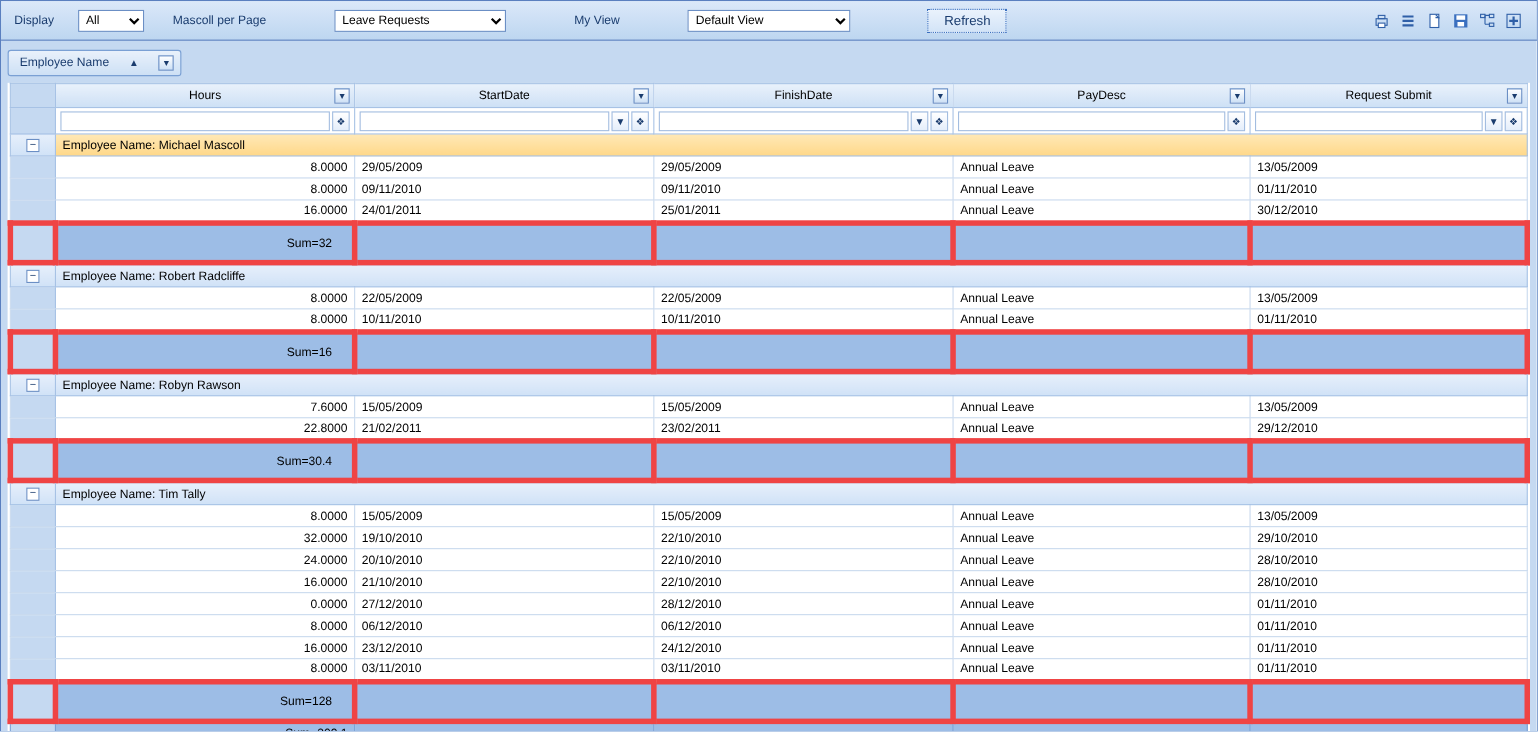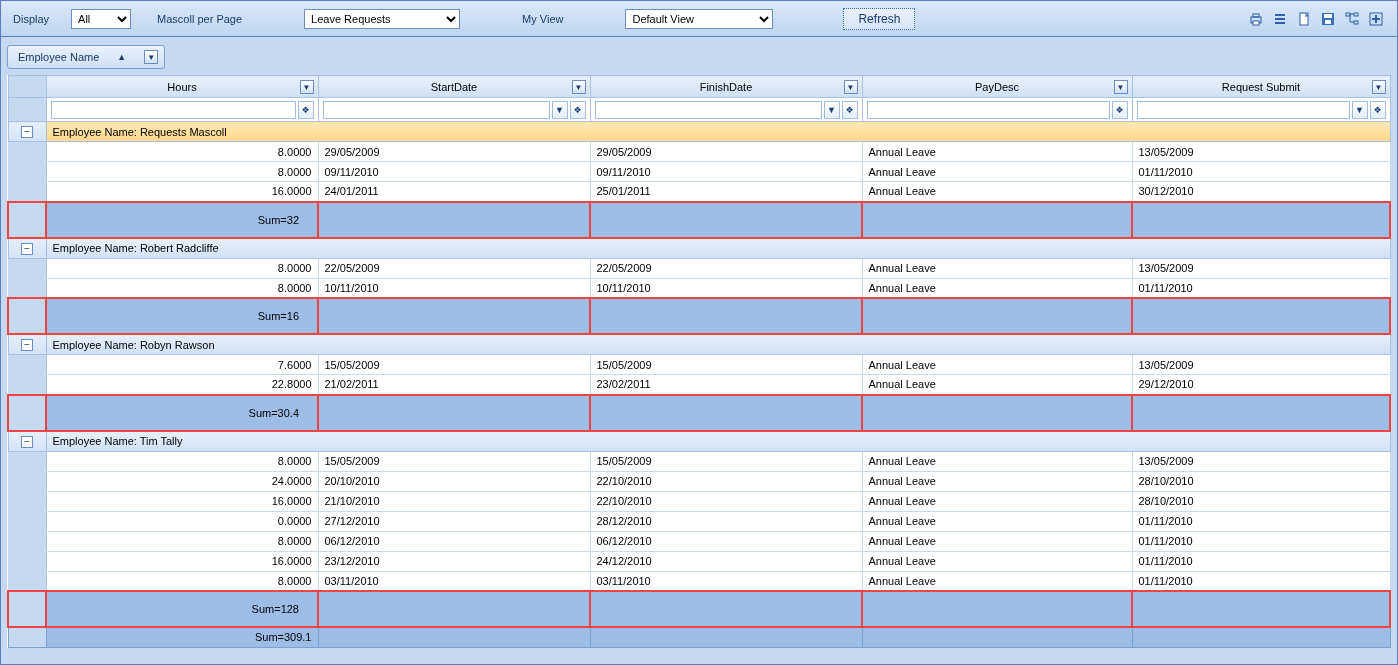--- a/index.html
+++ b/index.html
@@ -192,21 +192,21 @@
   }
   tr.data td.left-gutter {
     background: #c5d9f1;
     border-right: 1px solid #a7c2e5;
   }
   td.num { text-align: right; padding-right: 10px; }
 
   
   tr.sum td {
     background: #9dbde6;
-    border: 2px solid #ef4444;
+    border: 5px solid #ef4444;
     color: #000;
     padding: 3px 18px;
     height: 36px;
   }
   tr.sum td.num { text-align: right; }
 
   tr.grand td {
     background: #9dbde6;
     border: 1px solid #7aa0d4;
     color:#000;
@@ -357,21 +357,21 @@
                 <span class="filter-dd">▼</span>
                 <span class="filter-fn">❖</span>
               </div>
             </td>
         </tr>
       </thead>
       <tbody id="grid-body">
 
       <tr class="group-hdr selected">
             <td style="text-align: center;"><span class="expand-box">−</span></td>
-            <td colspan="5" class="gh-main">Employee Name: Requests Mascoll</td>
+            <td colspan="5" class="gh-main">Employee Name: Michael Mascoll</td>
           </tr>
           <tr class="data">
             <td class="left-gutter"></td>
             <td class="num">8.0000</td>
             <td>29/05/2009</td>
             <td>29/05/2009</td>
             <td>Annual Leave</td>
             <td>13/05/2009</td>
           </tr>
           <tr class="data">
@@ -458,20 +458,28 @@
             <td style="text-align: center;"><span class="expand-box">−</span></td>
             <td colspan="5" class="gh-main">Employee Name: Tim Tally</td>
           </tr>
           <tr class="data">
             <td class="left-gutter"></td>
             <td class="num">8.0000</td>
             <td>15/05/2009</td>
             <td>15/05/2009</td>
             <td>Annual Leave</td>
             <td>13/05/2009</td>
+          </tr>
+          <tr class="data">
+            <td class="left-gutter"></td>
+            <td class="num">32.0000</td>
+            <td>19/10/2010</td>
+            <td>22/10/2010</td>
+            <td>Annual Leave</td>
+            <td>29/10/2010</td>
           </tr>
           <tr class="data">
             <td class="left-gutter"></td>
             <td class="num">24.0000</td>
             <td>20/10/2010</td>
             <td>22/10/2010</td>
             <td>Annual Leave</td>
             <td>28/10/2010</td>
           </tr>
           <tr class="data">

